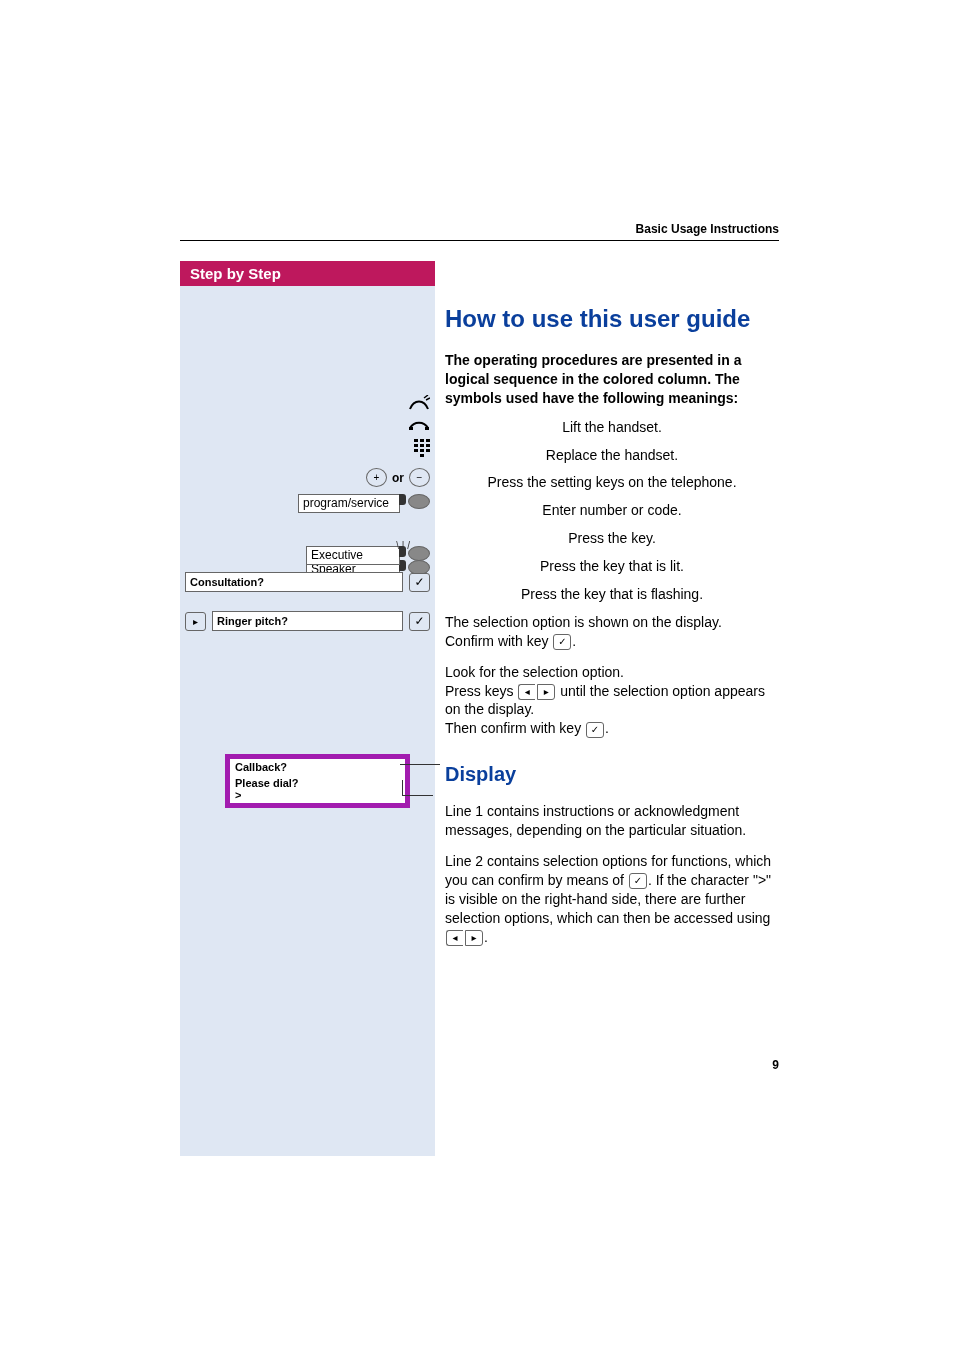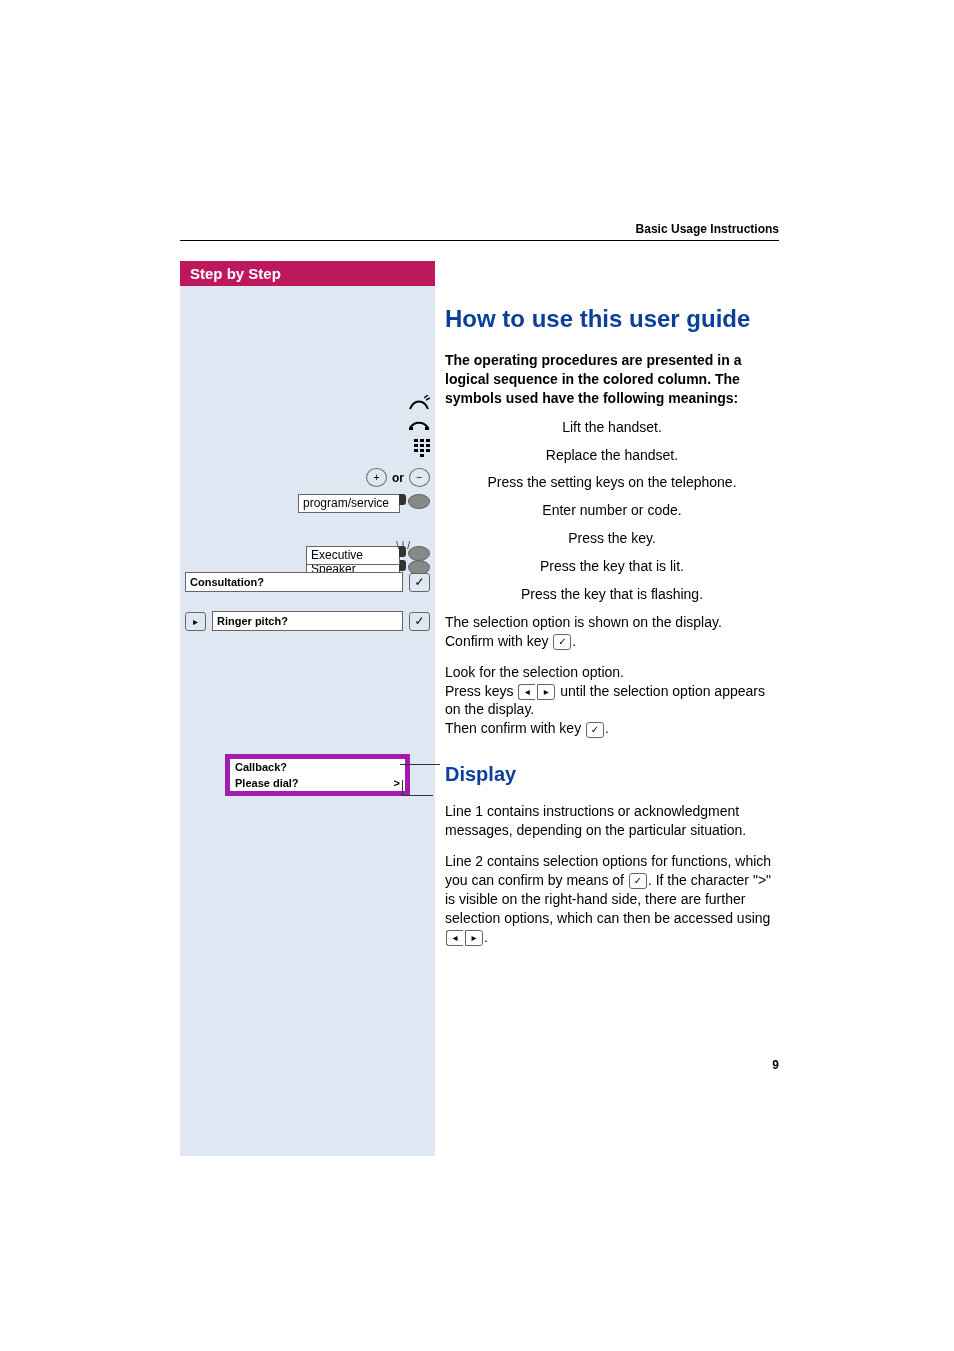--- a/index.html
+++ b/index.html
@@ -144,21 +144,21 @@
   .display-mock {
     position: absolute;
     left: 45px;
     width: 175px;
     border: 5px solid #a21caf;
     background: #fff;
     font-size: 11px;
     font-weight: 700;
   }
   .display-mock .l1 { padding: 2px 5px; }
-  .display-mock .l2 { padding: 2px 5px; display: flex; justify-content: space-between; }
+  .display-mock .l2 { padding: 2px 5px; display: flex; justify-content: space-between; flex-direction: column; }
   .callout-1 {
     position: absolute;
     border-top: 1px solid #333;
     width: 40px;
   }
   .callout-2 {
     position: absolute;
     border-left: 1px solid #333;
     border-bottom: 1px solid #333;
     width: 30px;

